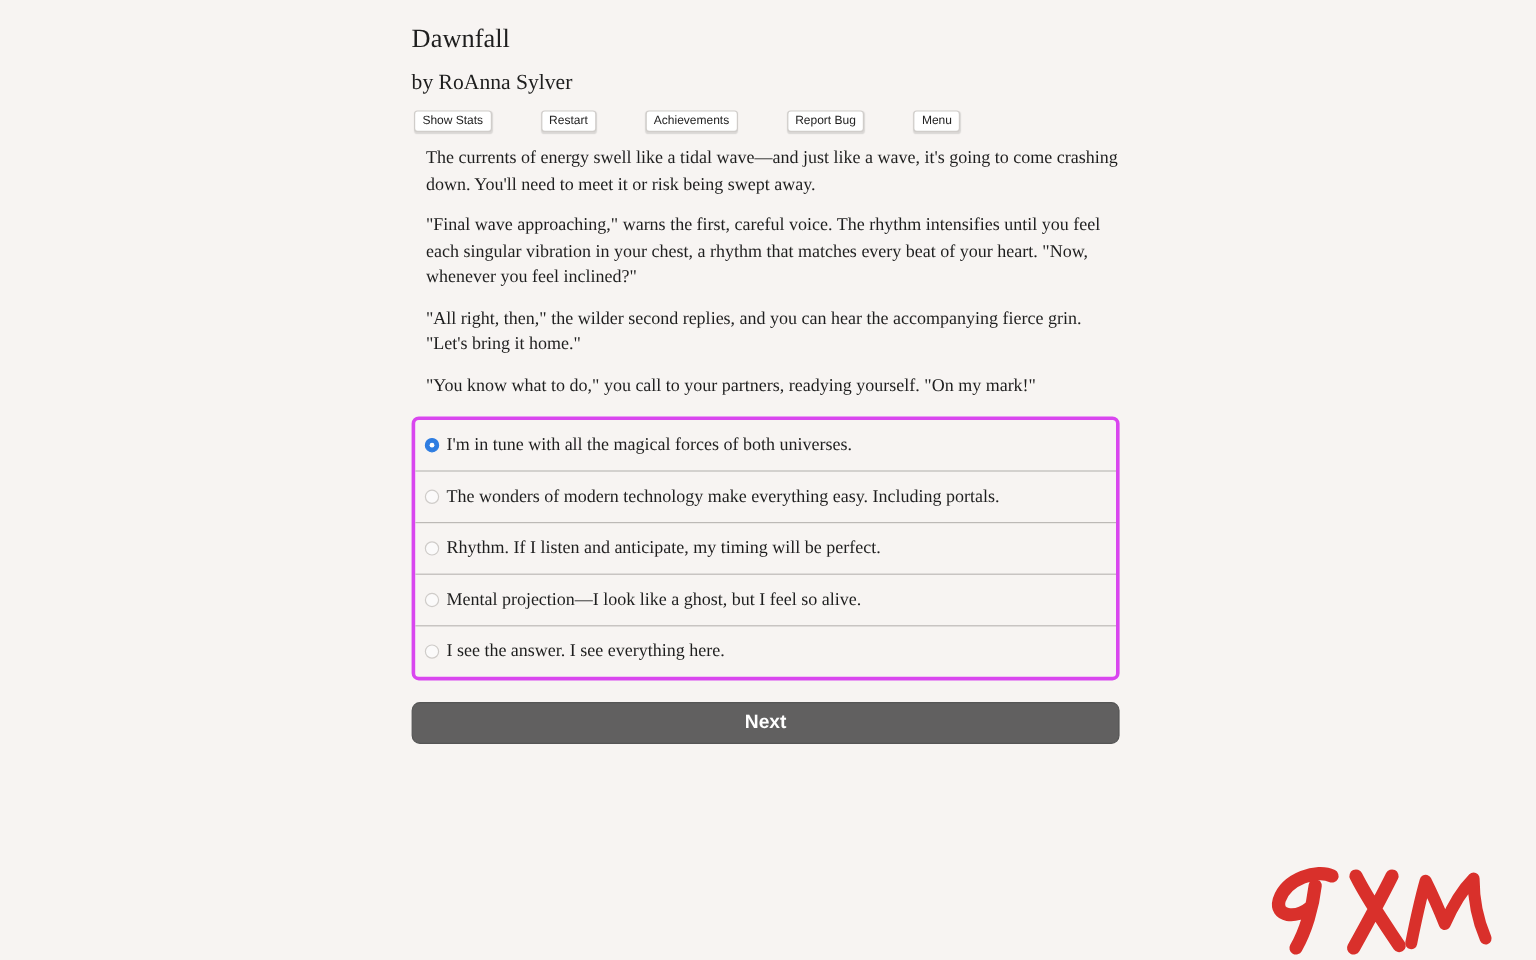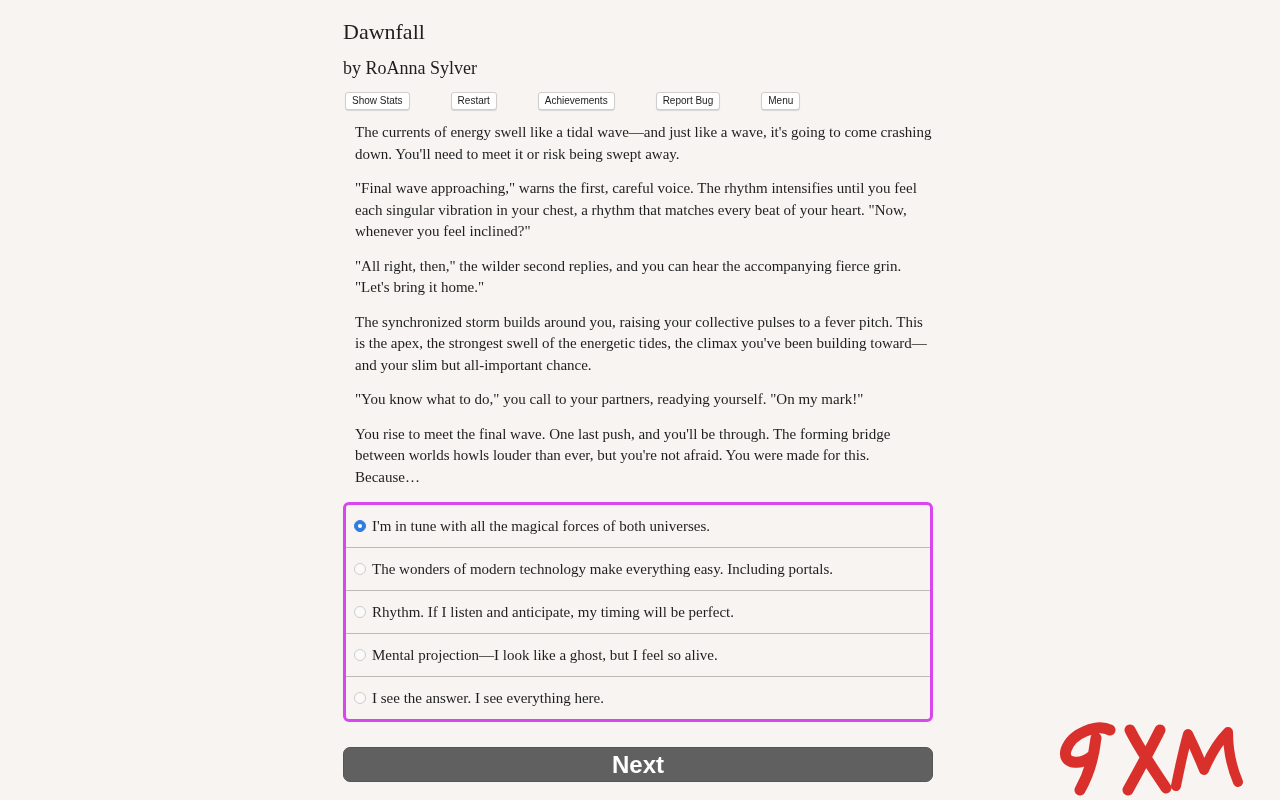--- a/index.html
+++ b/index.html
@@ -51,24 +51,24 @@
       margin-right: 6px; box-sizing: border-box; flex: none;
     }
     .radio.checked {
       background: #2f7de1; border-color: #2f7de1; position: relative;
     }
     .radio.checked::after {
       content: ""; position: absolute; left: 3px; top: 3px;
       width: 4px; height: 4px; border-radius: 50%; background: #fff;
     }
     .next {
-      margin-top: 25px; height: 35px; width: 590px;
+      margin-top: 18px; height: 35px; width: 590px;
       background: #616060; color: #fff; border-radius: 7px;
       font-family: "Liberation Sans", "DejaVu Sans", sans-serif;
-      font-size: 24px; font-weight: bold;
+      font-size: 16px; font-weight: bold;
       display: flex; align-items: center; justify-content: center;
       box-sizing: border-box; border: 1px solid #555;
     }
     .logo {
       position: absolute; left: 1058px; top: 716px; width: 190px; height: 82px;
     }
   </style>
 </head>
 <body>
 
@@ -81,23 +81,21 @@
     <div class="tbtn">Restart</div>
     <div class="tbtn">Achievements</div>
     <div class="tbtn">Report Bug</div>
     <div class="tbtn">Menu</div>
   </div>
 
   <div class="story">
     <p>The currents of energy swell like a tidal wave—and just like a wave, it's going to come crashing down. You'll need to meet it or risk being swept away.</p>
     <p>"Final wave approaching," warns the first, careful voice. The rhythm intensifies until you feel each singular vibration in your chest, a rhythm that matches every beat of your heart. "Now, whenever you feel inclined?"</p>
     <p>"All right, then," the wilder second replies, and you can hear the accompanying fierce grin. "Let's bring it home."</p>
-    <p>The synchronized storm builds around you, raising your collective pulses to a fever pitch. This is the apex, the strongest swell of the energetic tides, the climax you've been building toward—and your slim but all-important chance.</p>
     <p>"You know what to do," you call to your partners, readying yourself. "On my mark!"</p>
-    <p>You rise to meet the final wave. One last push, and you'll be through. The forming bridge between worlds howls louder than ever, but you're not afraid. You were made for this. Because…</p>
   </div>
 
   <div class="choices">
     <div class="choice">
       <span class="radio checked"></span>
       <span>I'm in tune with all the magical forces of both universes.</span>
     </div>
     <div class="choice">
       <span class="radio"></span>
       <span>The wonders of modern technology make everything easy. Including portals.</span>

